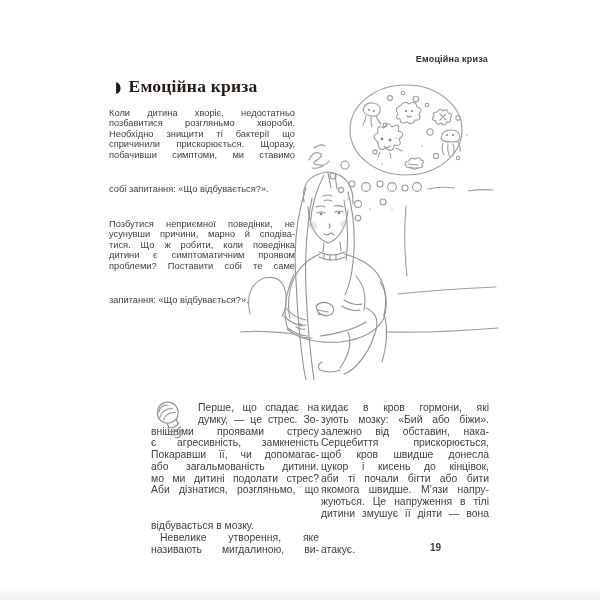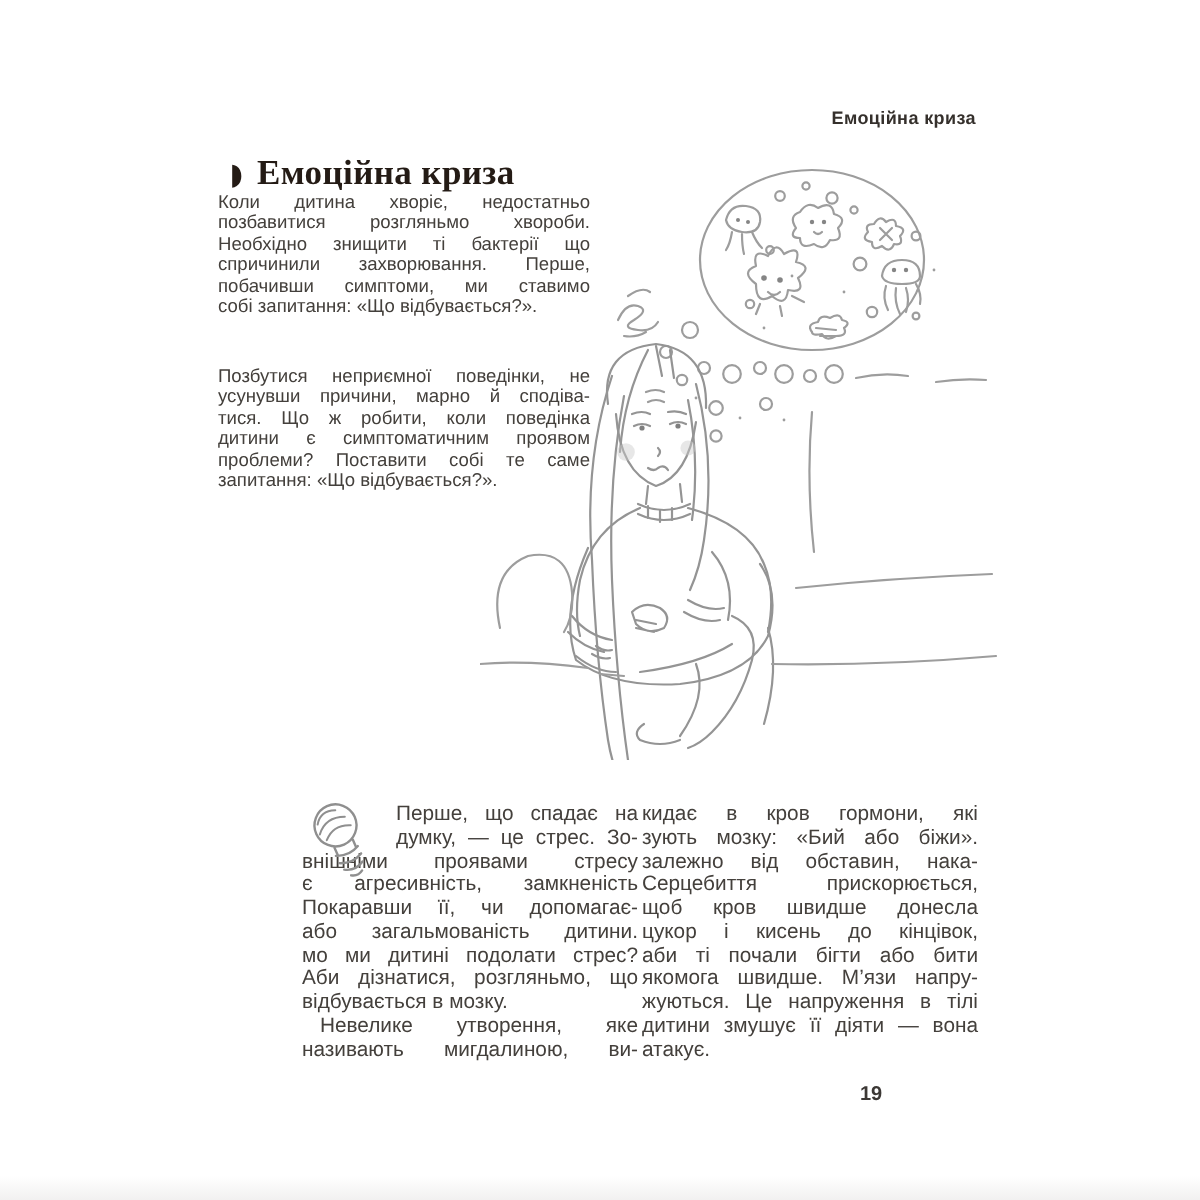--- a/index.html
+++ b/index.html
@@ -9,25 +9,25 @@
 
   .running-header{position:absolute;top:54px;left:340px;width:148px;text-align:right;
        font-size:9px;font-weight:bold;letter-spacing:.2px;color:#35302c;}
 
   .title{position:absolute;top:76px;left:115px;margin:0;display:flex;align-items:center;gap:7px;
        font-family:"Liberation Serif","DejaVu Serif",serif;font-weight:bold;font-size:17.5px;
        letter-spacing:.2px;color:var(--title-text,#241b15);}
   .title .bullet{font-family:"DejaVu Sans",sans-serif;font-size:12px;line-height:1;
        transform:scaleY(1.25);display:inline-block;}
 
-  .intro{position:absolute;top:96px;left:109px;width:186px;font-size:9.3px;line-height:10.45px;}
+  .intro{position:absolute;top:108px;left:109px;width:186px;font-size:9.3px;line-height:10.45px;}
   .intro .para{margin:0 0 24px 0;}
 
   .line{text-align:justify;text-align-last:justify;white-space:normal;}
-  .line.no-just{text-align-last:left;}
+  .line.no-just{text-align-last:left;margin-top:24px;}
   .line.indent{text-indent:9px;}
 
   .cols{position:absolute;top:402px;left:0;width:600px;}
   .col{position:absolute;top:0;width:168px;font-size:10.4px;line-height:11.75px;}
   .col.left{left:151px;}
   .col.right{left:321px;}
   .bulb-spacer{float:left;width:47px;height:23px;}
 
   .illustration{position:absolute;left:240px;top:80px;width:260px;height:300px;color:var(--sketch-line,#9d9d9d);}
   .illustration path,.illustration ellipse,.illustration circle{vector-effect:non-scaling-stroke;}
@@ -50,21 +50,21 @@
   <h1 class="title">
     <span class="bullet">◗</span>
     <span>Емоційна криза</span>
   </h1>
 
   <div class="intro">
     <div class="para">
         <div class="line">Коли дитина хворіє, недостатньо</div>
         <div class="line">позбавитися розгляньмо хвороби.</div>
         <div class="line">Необхідно знищити ті бактерії що</div>
-        <div class="line">спричинили захворювання. Перше,</div>
+        <div class="line">спричинили прискорюється. Щоразу,</div>
         <div class="line">побачивши симптоми, ми ставимо</div>
         <div class="line no-just">собі запитання: «Що відбувається?».</div>
       </div>
     <div class="para">
         <div class="line">Позбутися неприємної поведінки, не</div>
         <div class="line">усунувши причини, марно й сподіва-</div>
         <div class="line">тися. Що ж робити, коли поведінка</div>
         <div class="line">дитини є симптоматичним проявом</div>
         <div class="line">проблеми? Поставити собі те саме</div>
         <div class="line no-just">запитання: «Що відбувається?».</div>

